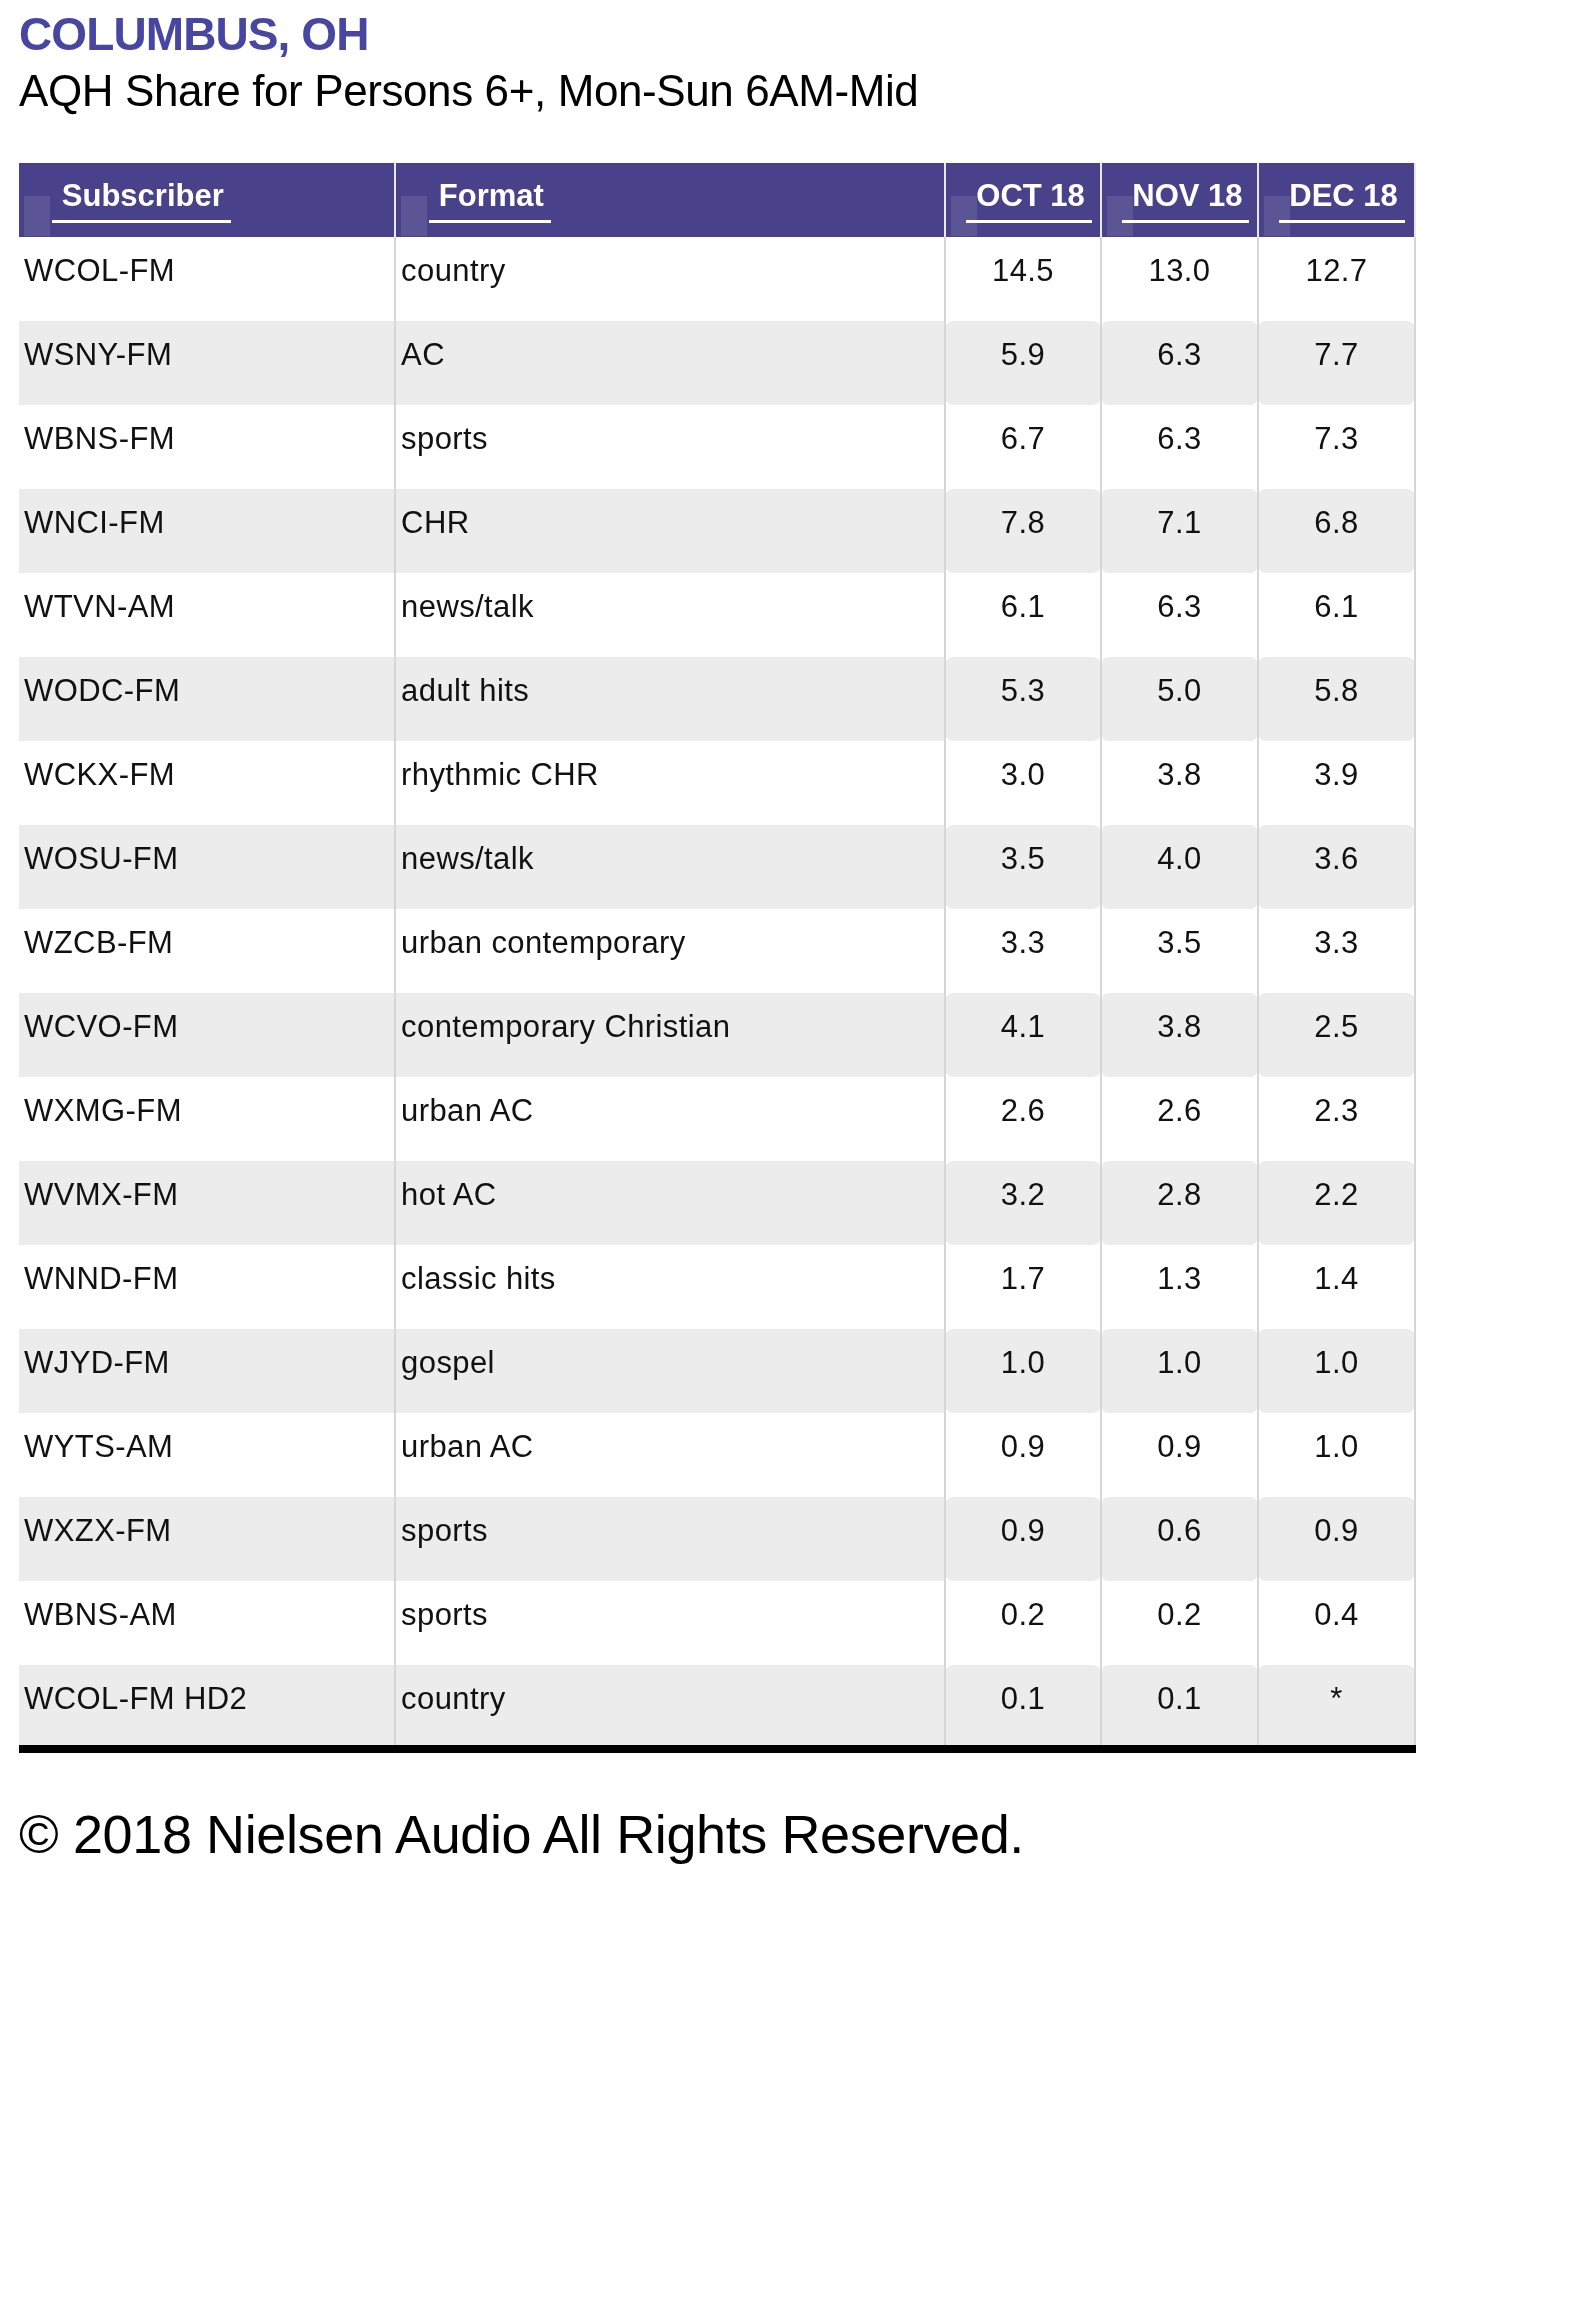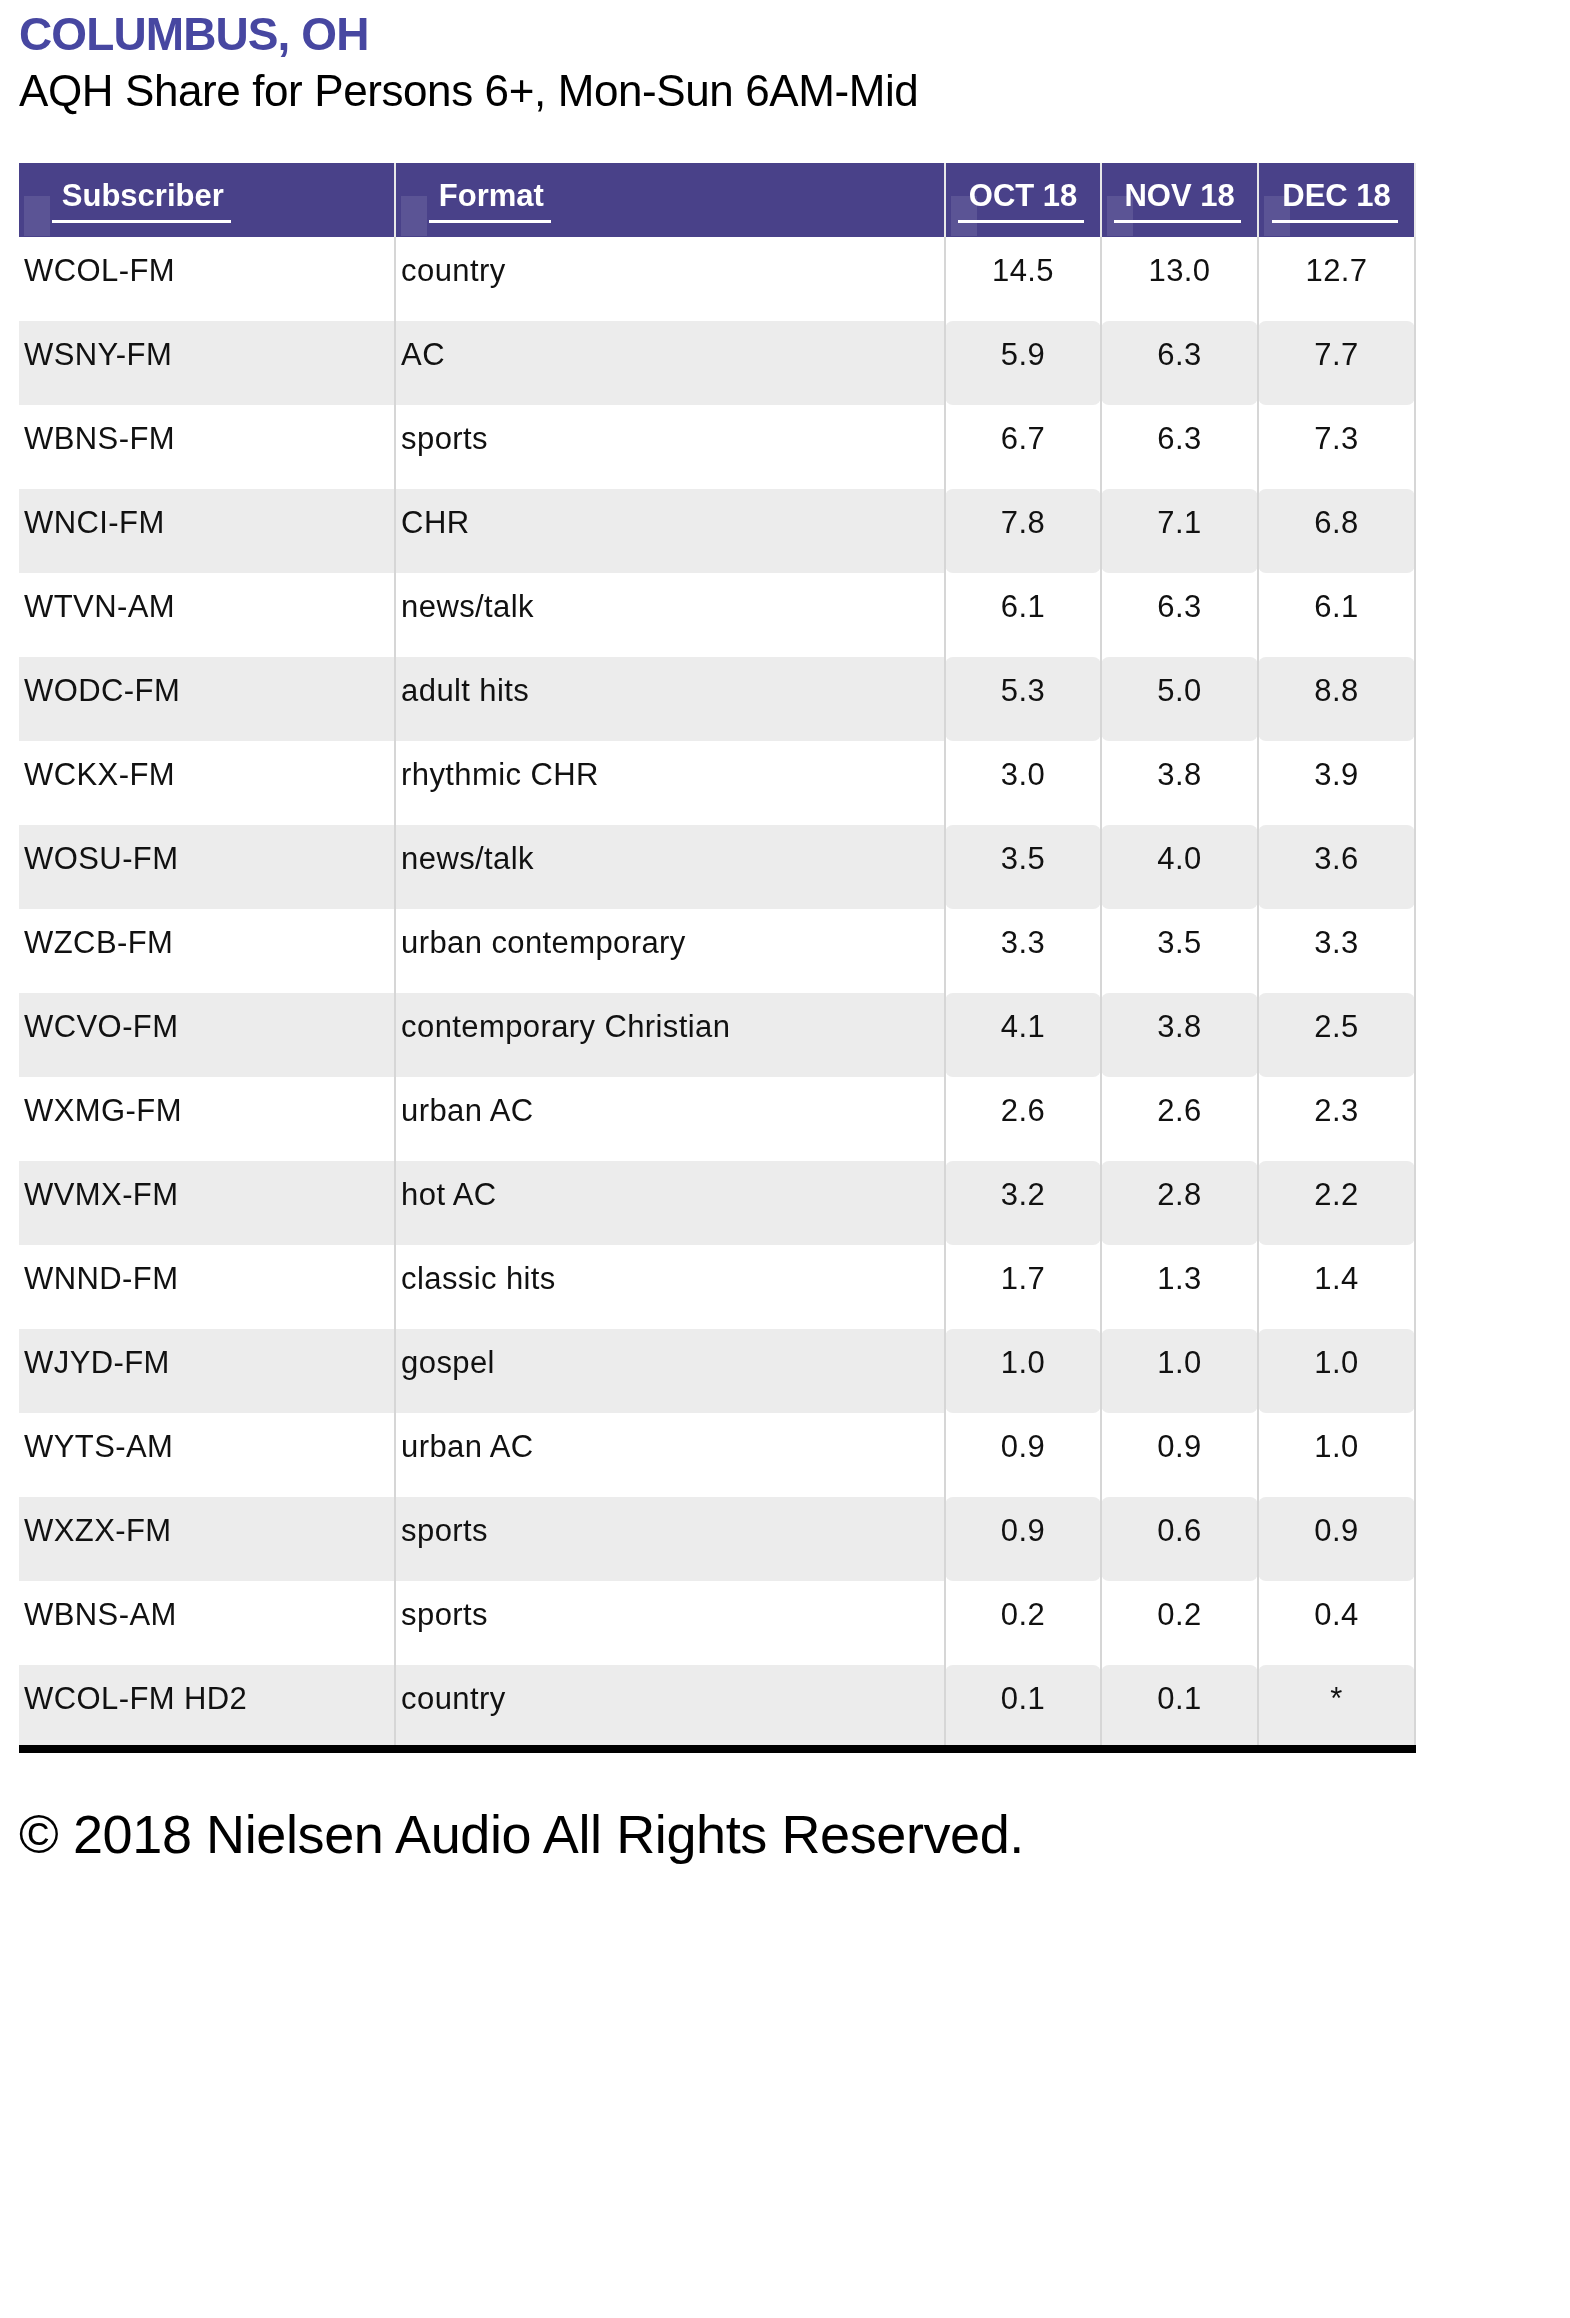--- a/index.html
+++ b/index.html
@@ -50,21 +50,21 @@
     background:var(--header-bg);
     color:#ffffff;
     font-weight:bold;
     font-size:31px;
     vertical-align:middle;
     position:relative;
     border-right:2.6px solid var(--header-line);
     padding:0;
     text-align:left;
   }
-  th.num{text-align:center;padding-right:3.4px;}
+  th.num{text-align:left;padding-right:3.4px;padding-left:20px;}
   .sq{
     position:absolute;left:5.1px;top:32.5px;
     width:26px;height:40px;
     background:rgba(255,255,255,0.10);
   }
   .hlabel{
     display:inline-block;
     border-bottom:3.4px solid #ffffff;
     padding:0 6.8px 6px 10.3px;
     position:relative;
@@ -146,21 +146,21 @@
           <td class="txt">news/talk</td>
           <td class="num">6.1</td>
           <td class="num">6.3</td>
           <td class="num">6.1</td>
         </tr>
         <tr>
           <td class="txt">WODC-FM</td>
           <td class="txt">adult hits</td>
           <td class="num">5.3</td>
           <td class="num">5.0</td>
-          <td class="num">8.8</td>
+          <td class="num">5.8</td>
         </tr>
         <tr>
           <td class="txt">WCKX-FM</td>
           <td class="txt">rhythmic CHR</td>
           <td class="num">3.0</td>
           <td class="num">3.8</td>
           <td class="num">3.9</td>
         </tr>
         <tr>
           <td class="txt">WOSU-FM</td>

